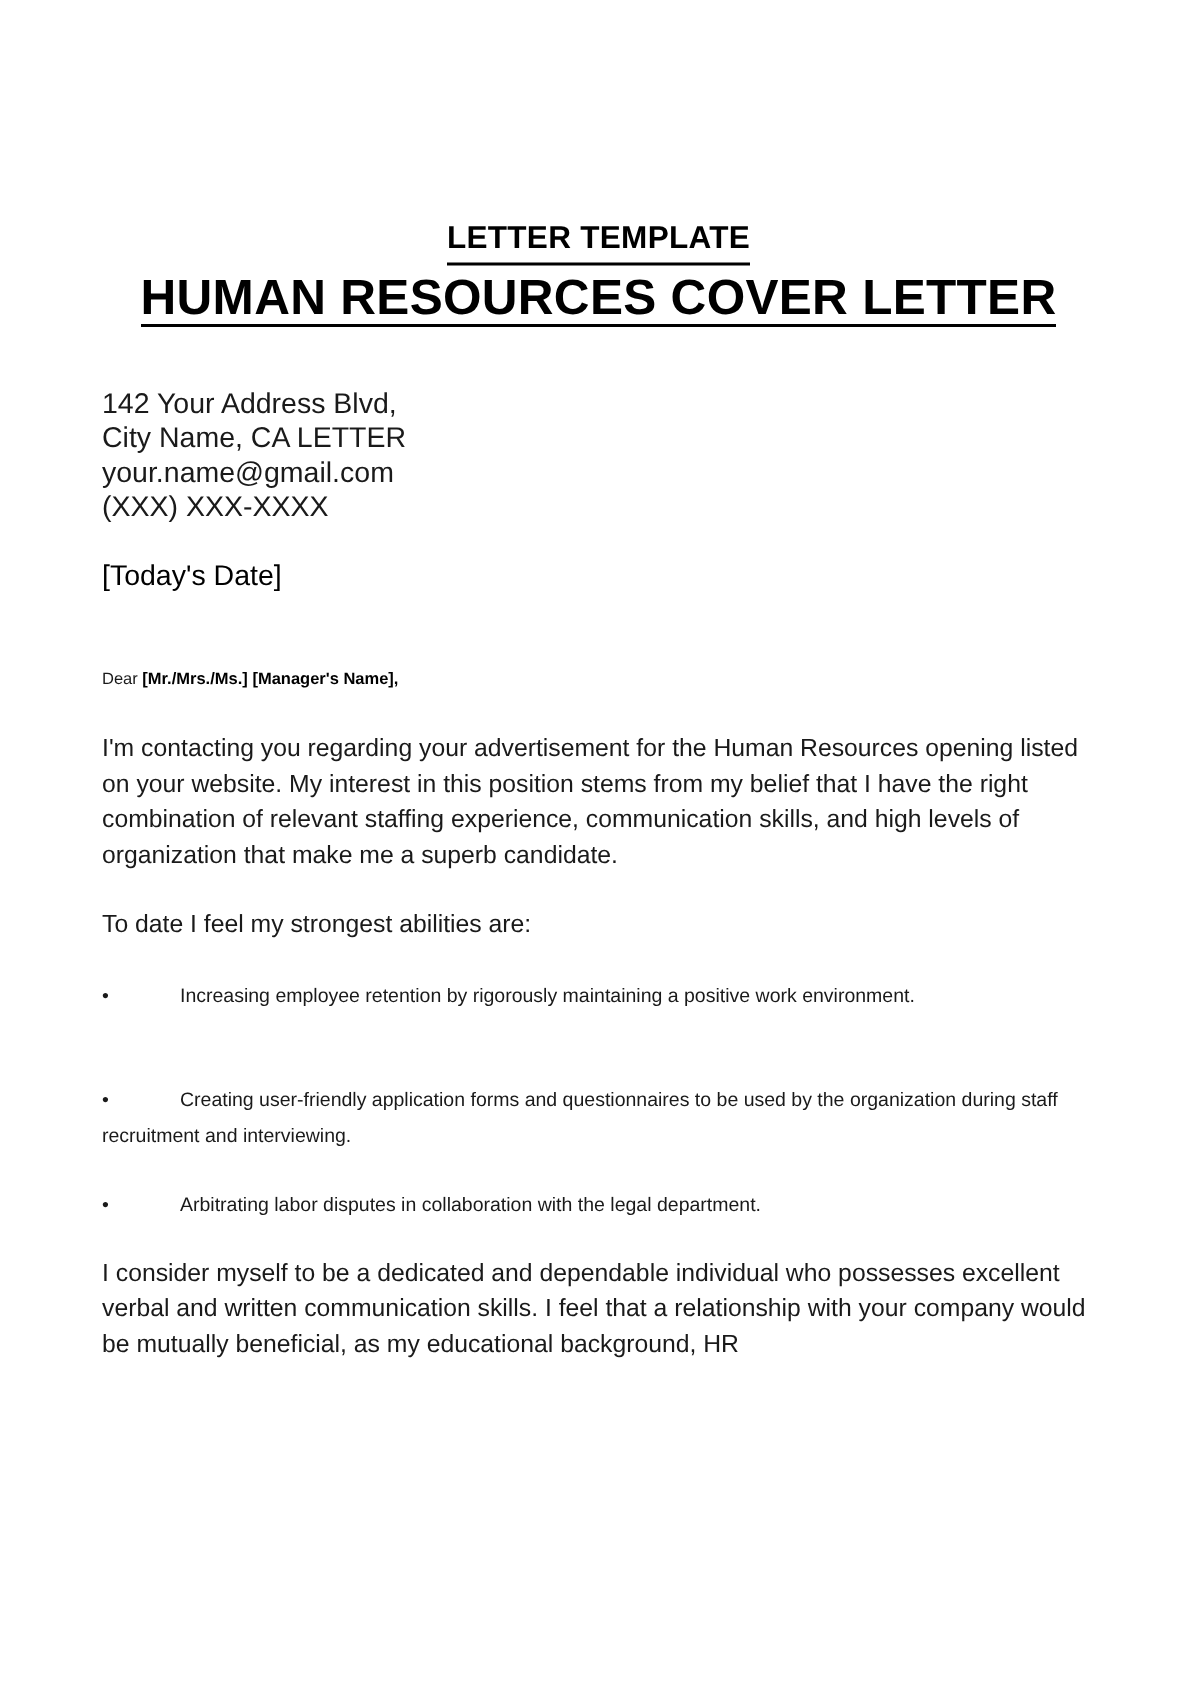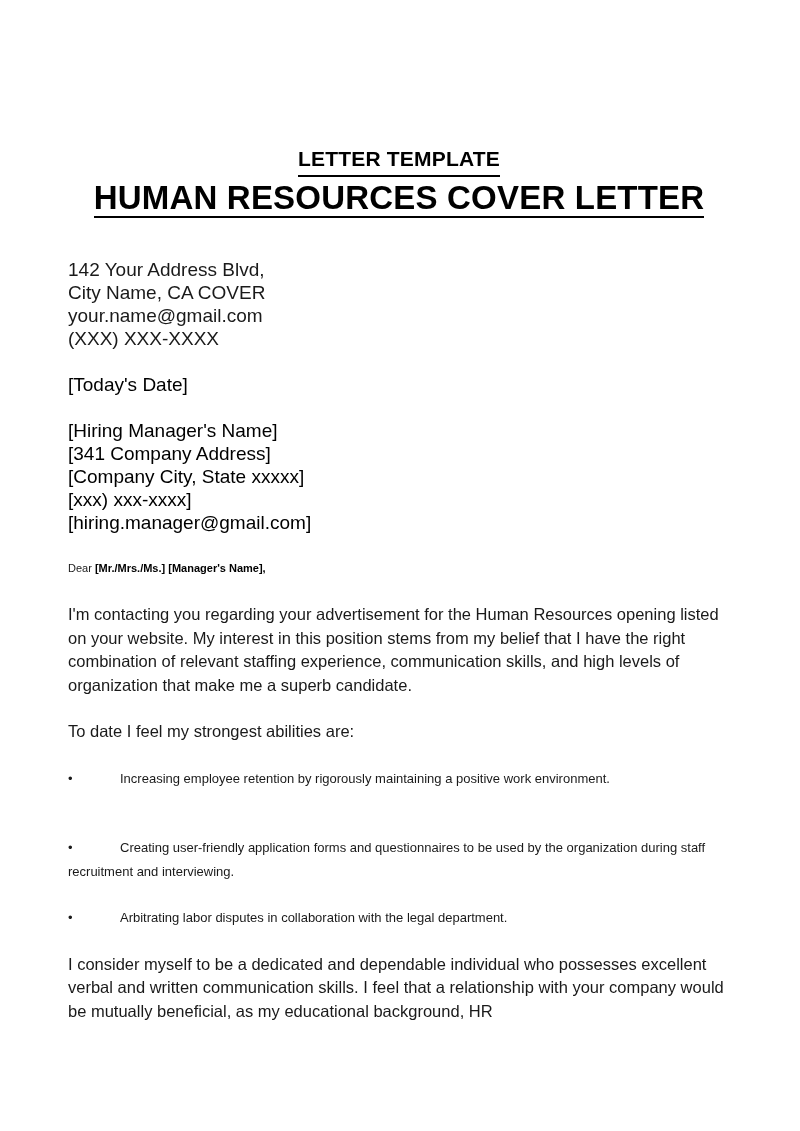--- a/index.html
+++ b/index.html
@@ -120,38 +120,31 @@
 
     <div class="title-block">
       <div class="title-1"><span class="u">LETTER TEMPLATE</span></div>
       <div class="title-2"><span class="u">HUMAN RESOURCES COVER LETTER</span></div>
     </div>
 
     <div class="gap-xl"></div>
 
     <div class="block">
       <div class="line">142 Your Address Blvd,</div>
-      <div class="line">City Name, CA COVER</div>
+      <div class="line">City Name, CA LETTER</div>
       <div class="line">your.name@gmail.com</div>
       <div class="line">(XXX) XXX-XXXX</div>
     </div>
 
     <div class="gap-lg"></div>
 
     <div class="line bold">[Today's Date]</div>
 
     <div class="gap-lg"></div>
 
-    <div class="block">
-      <div class="line bold">[Hiring Manager's Name]</div>
-      <div class="line bold">[341 Company Address]</div>
-      <div class="line bold">[Company City, State xxxxx]</div>
-      <div class="line bold">[xxx) xxx-xxxx]</div>
-      <div class="line bold">[hiring.manager@gmail.com]</div>
-    </div>
 
     <div class="gap-lg"></div>
 
     <div class="salutation"><span>Dear </span><b>[Mr./Mrs./Ms.]</b><span> </span><b>[Manager's Name],</b></div>
 
     <div class="gap-lg"></div>
 
     <p class="para">I'm contacting you regarding your advertisement for the Human Resources opening listed on your website. My interest in this position stems from my belief that I have the right combination of relevant staffing experience, communication skills, and high levels of organization that make me a superb candidate.</p>
 
     <div class="gap-md"></div>

